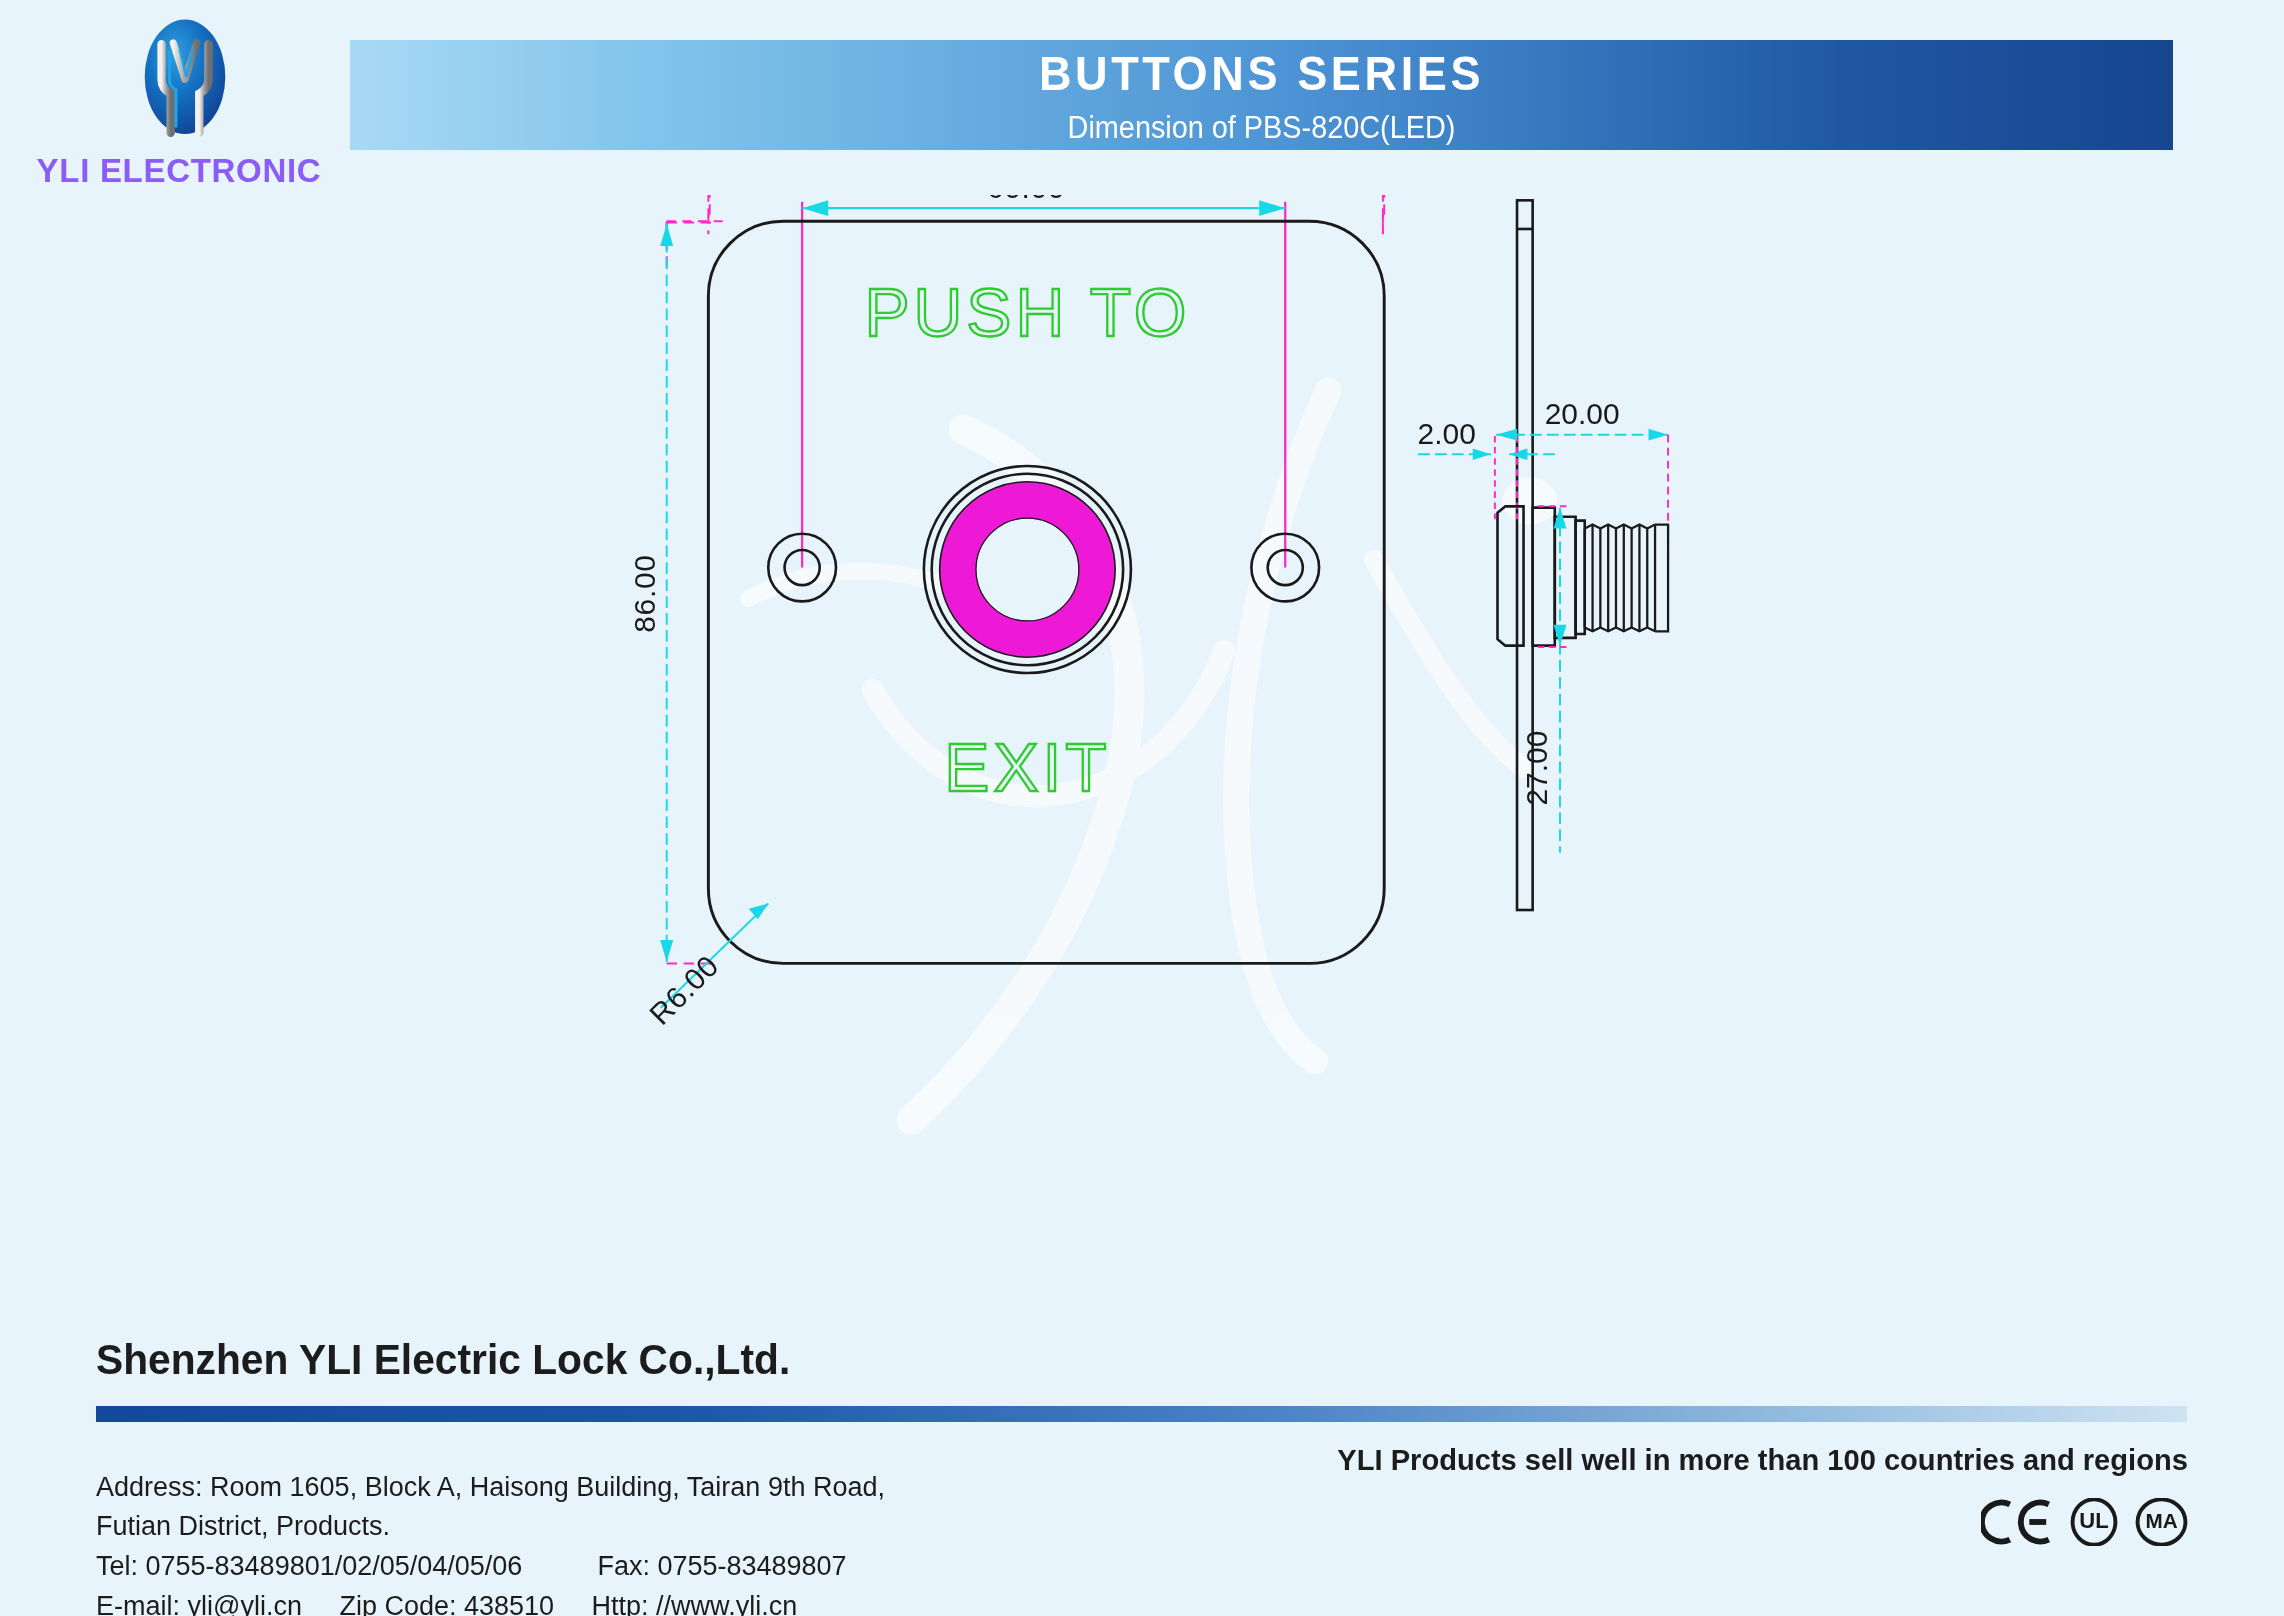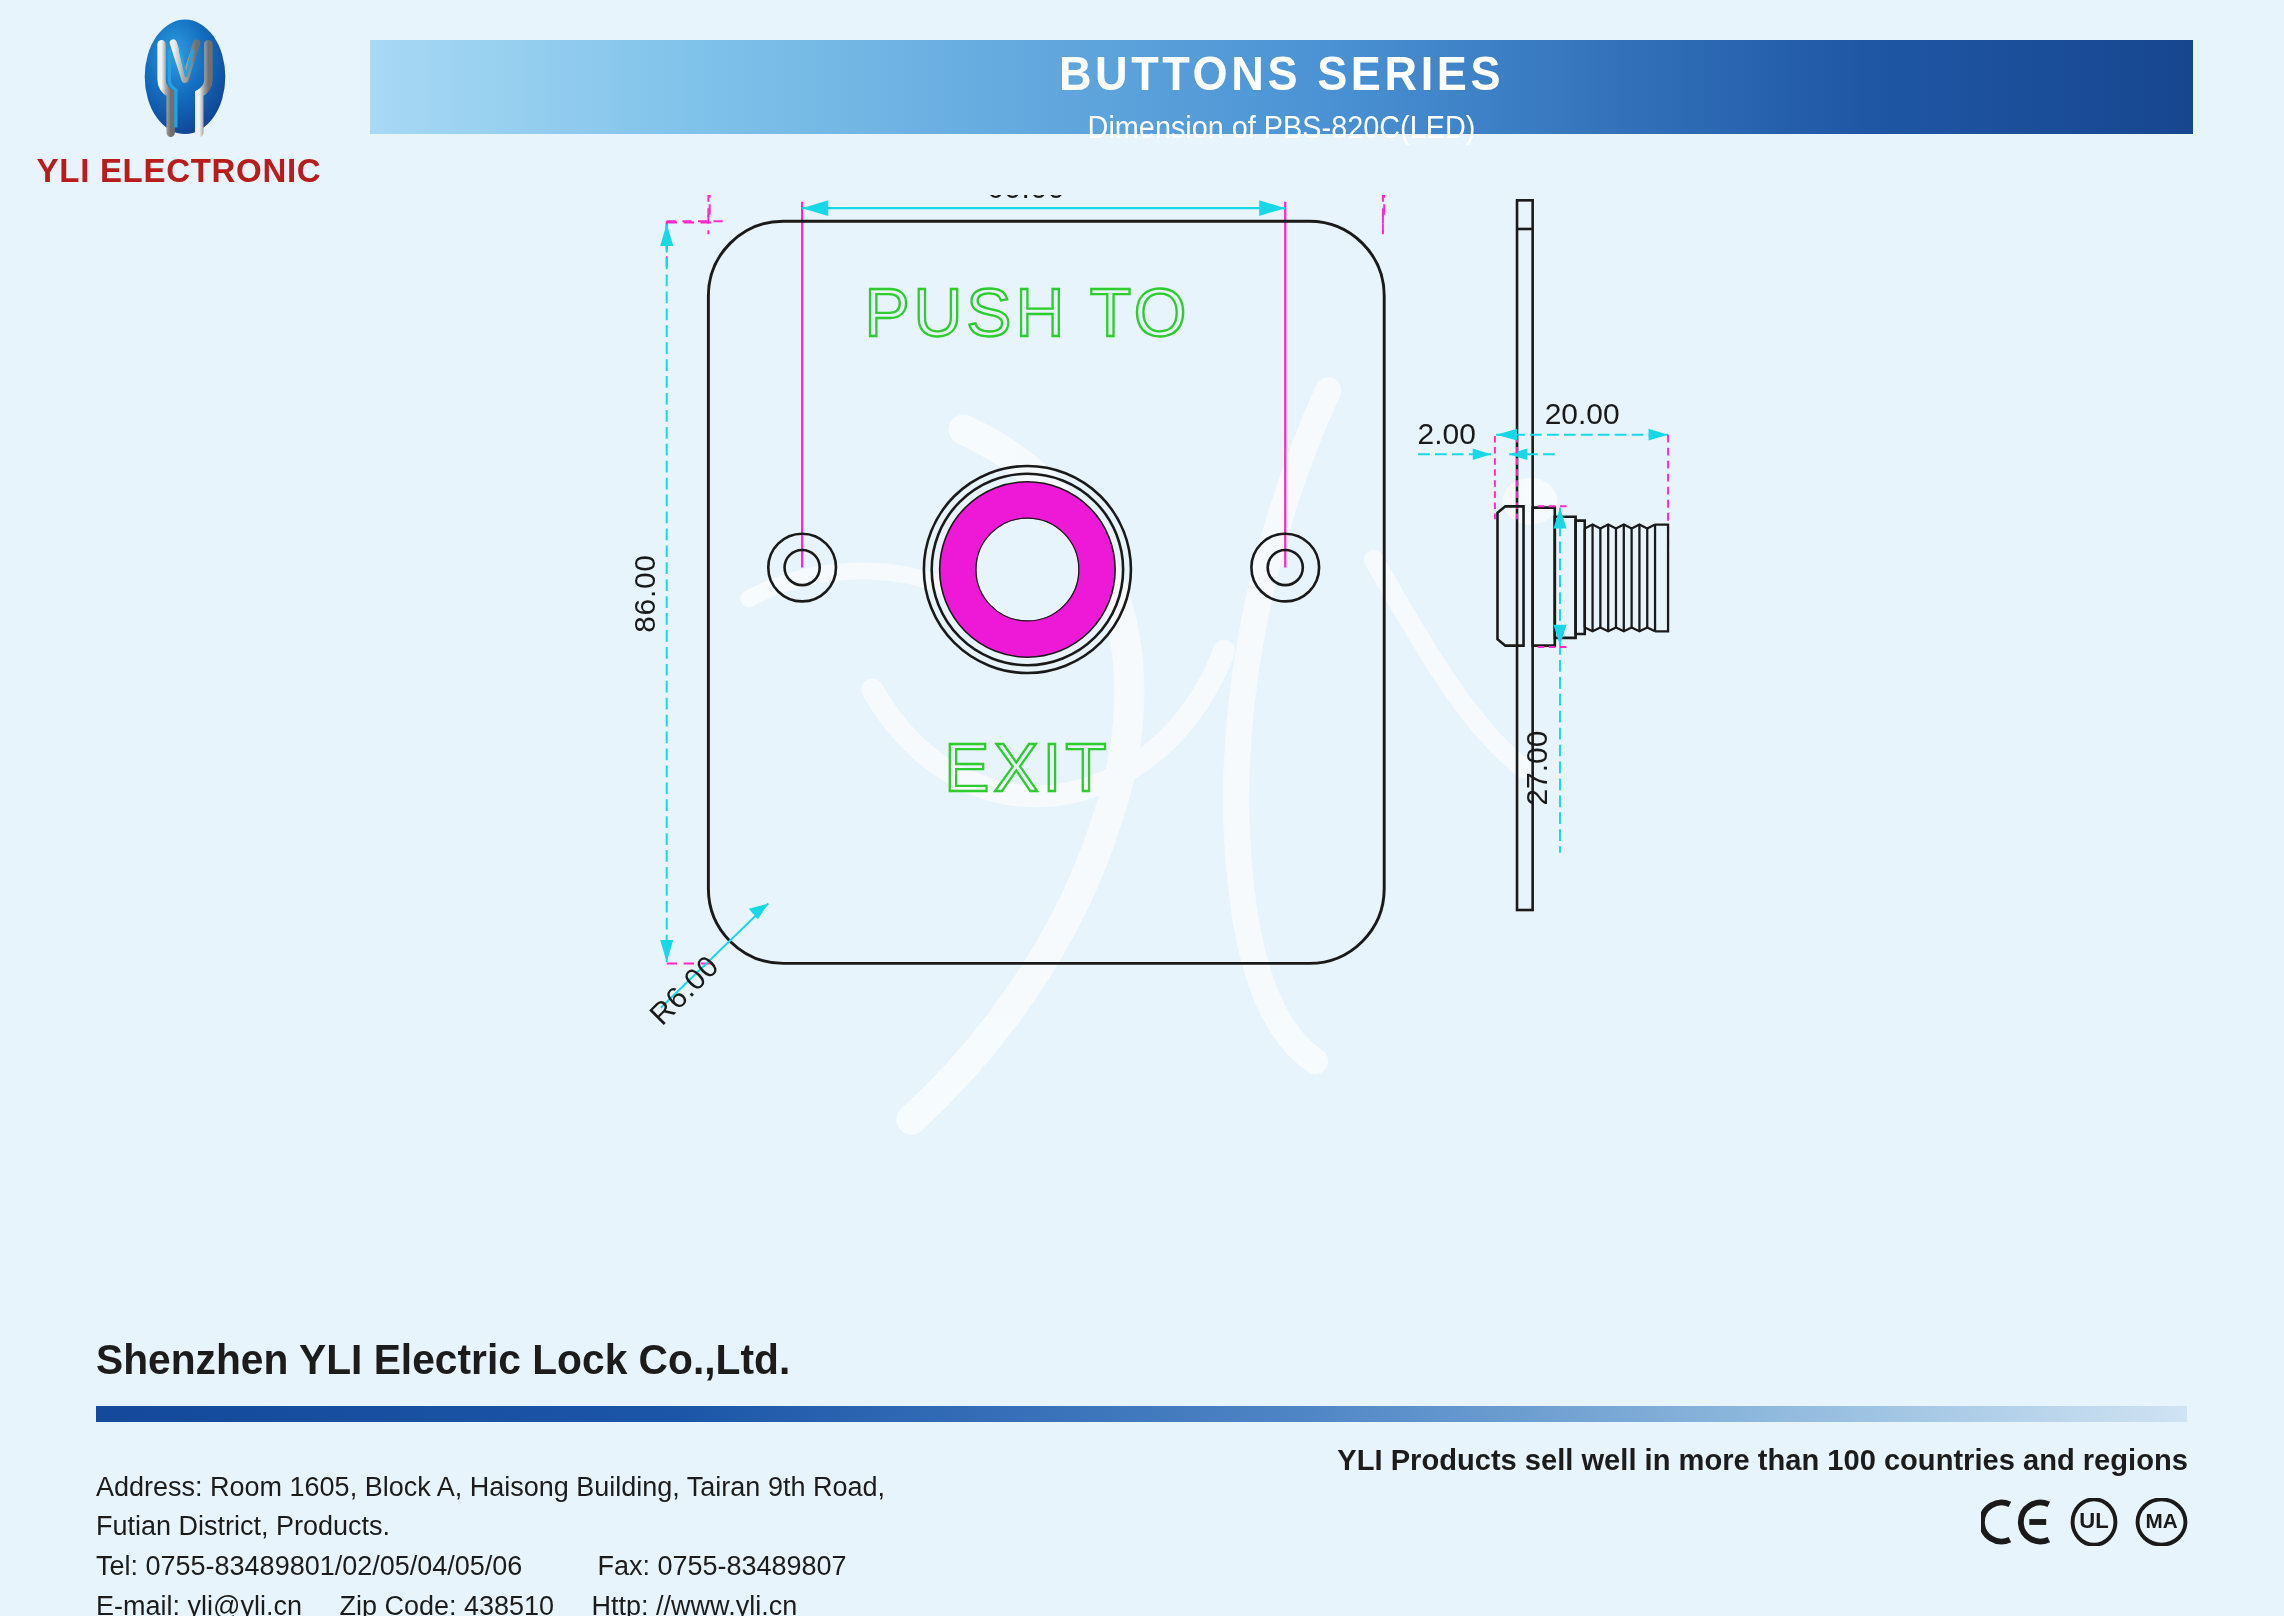--- a/index.html
+++ b/index.html
@@ -6,21 +6,21 @@
   body{
     width:2284px;height:1616px;
     background:#e8f4fb;
     font-family:"Liberation Sans", sans-serif;
     overflow:hidden;
     position:relative;
   }
 
   
   #header-band{
-    position:absolute; left:370px; top:40px; width:1823px; height:94px;
+    position:absolute; left:350px; top:40px; width:1823px; height:110px;
     background:linear-gradient(90deg,#a8d9f4 0%, #7fc2ea 18%, #4b93d4 52%, #1f57a5 82%, #17468f 100%);
   }
   #header-title{
     position:absolute; left:0; top:9px; width:100%;
     text-align:center; color:#ffffff; font-weight:bold;
     font-size:49px; letter-spacing:3.9px; line-height:1;
     font-family:"Liberation Sans", sans-serif;
     transform:scaleX(0.92); transform-origin:center;
   }
   #header-sub{
@@ -28,21 +28,21 @@
     text-align:center; color:#ffffff;
     font-size:31px; line-height:1; letter-spacing:0px;
     transform:scaleX(0.93); transform-origin:center;
   }
 
   
   #logo-wrap{position:absolute;left:26px;top:11.7px;width:306px;height:186px;}
   #logo-mark{position:absolute;left:107px;top:5.2px;width:104px;height:130px;}
   #logo-text{
     position:absolute;left:0px;top:140px;width:306px;text-align:center;
-    color:#b91c1c;font-weight:bold;font-size:33px;letter-spacing:0.7px;
+    color:#8b5cf6;font-weight:bold;font-size:33px;letter-spacing:0.7px;
   }
 
   
   #drawing{position:absolute;left:0;top:195px;width:2284px;height:1055px;}
   #drawing svg{display:block;}
 
   
   #company-name{
     position:absolute;left:96px;top:1336px;
     font-size:42px;font-weight:bold;color:#1c1c1c;letter-spacing:0px;

